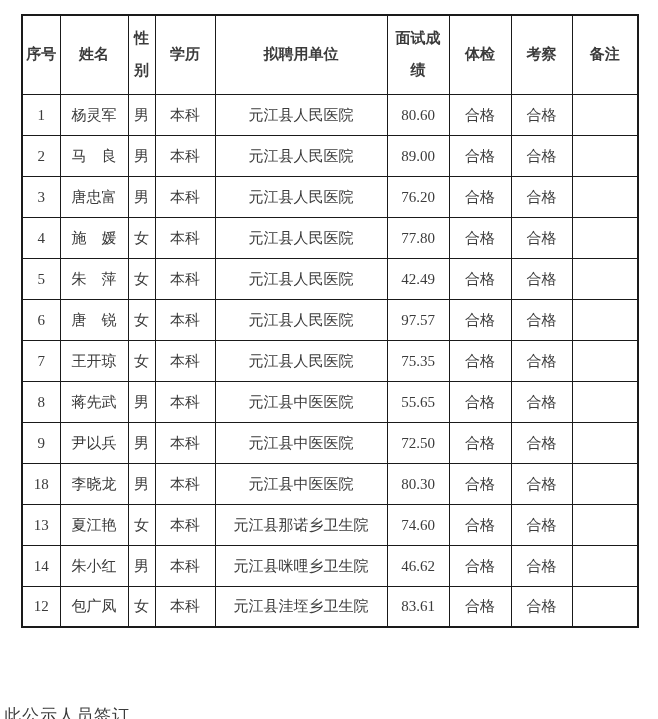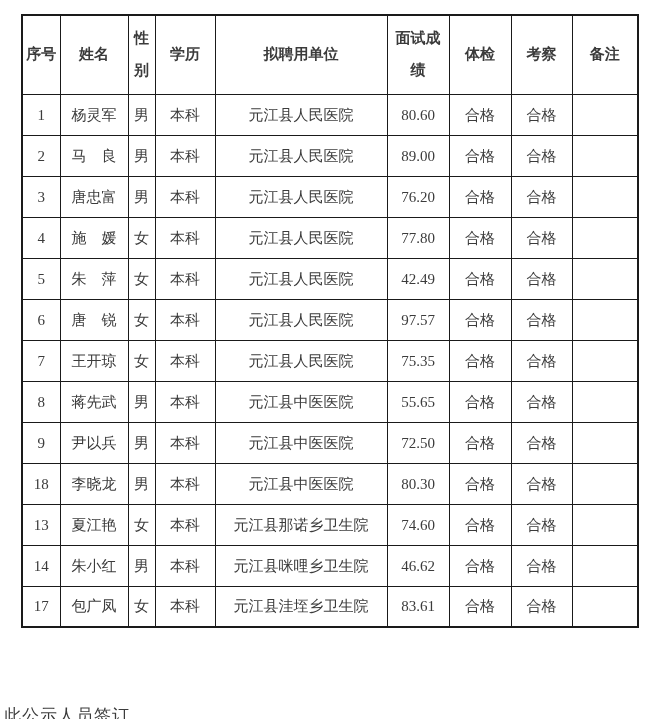--- a/index.html
+++ b/index.html
@@ -214,21 +214,21 @@
           <td>朱小红</td>
           <td>男</td>
           <td>本科</td>
           <td>元江县咪哩乡卫生院</td>
           <td>46.62</td>
           <td>合格</td>
           <td>合格</td>
           <td></td>
         </tr>
         <tr>
-          <td>17</td>
+          <td>12</td>
           <td>包广凤</td>
           <td>女</td>
           <td>本科</td>
           <td>元江县洼垤乡卫生院</td>
           <td>83.61</td>
           <td>合格</td>
           <td>合格</td>
           <td></td>
         </tr>
       </tbody>

